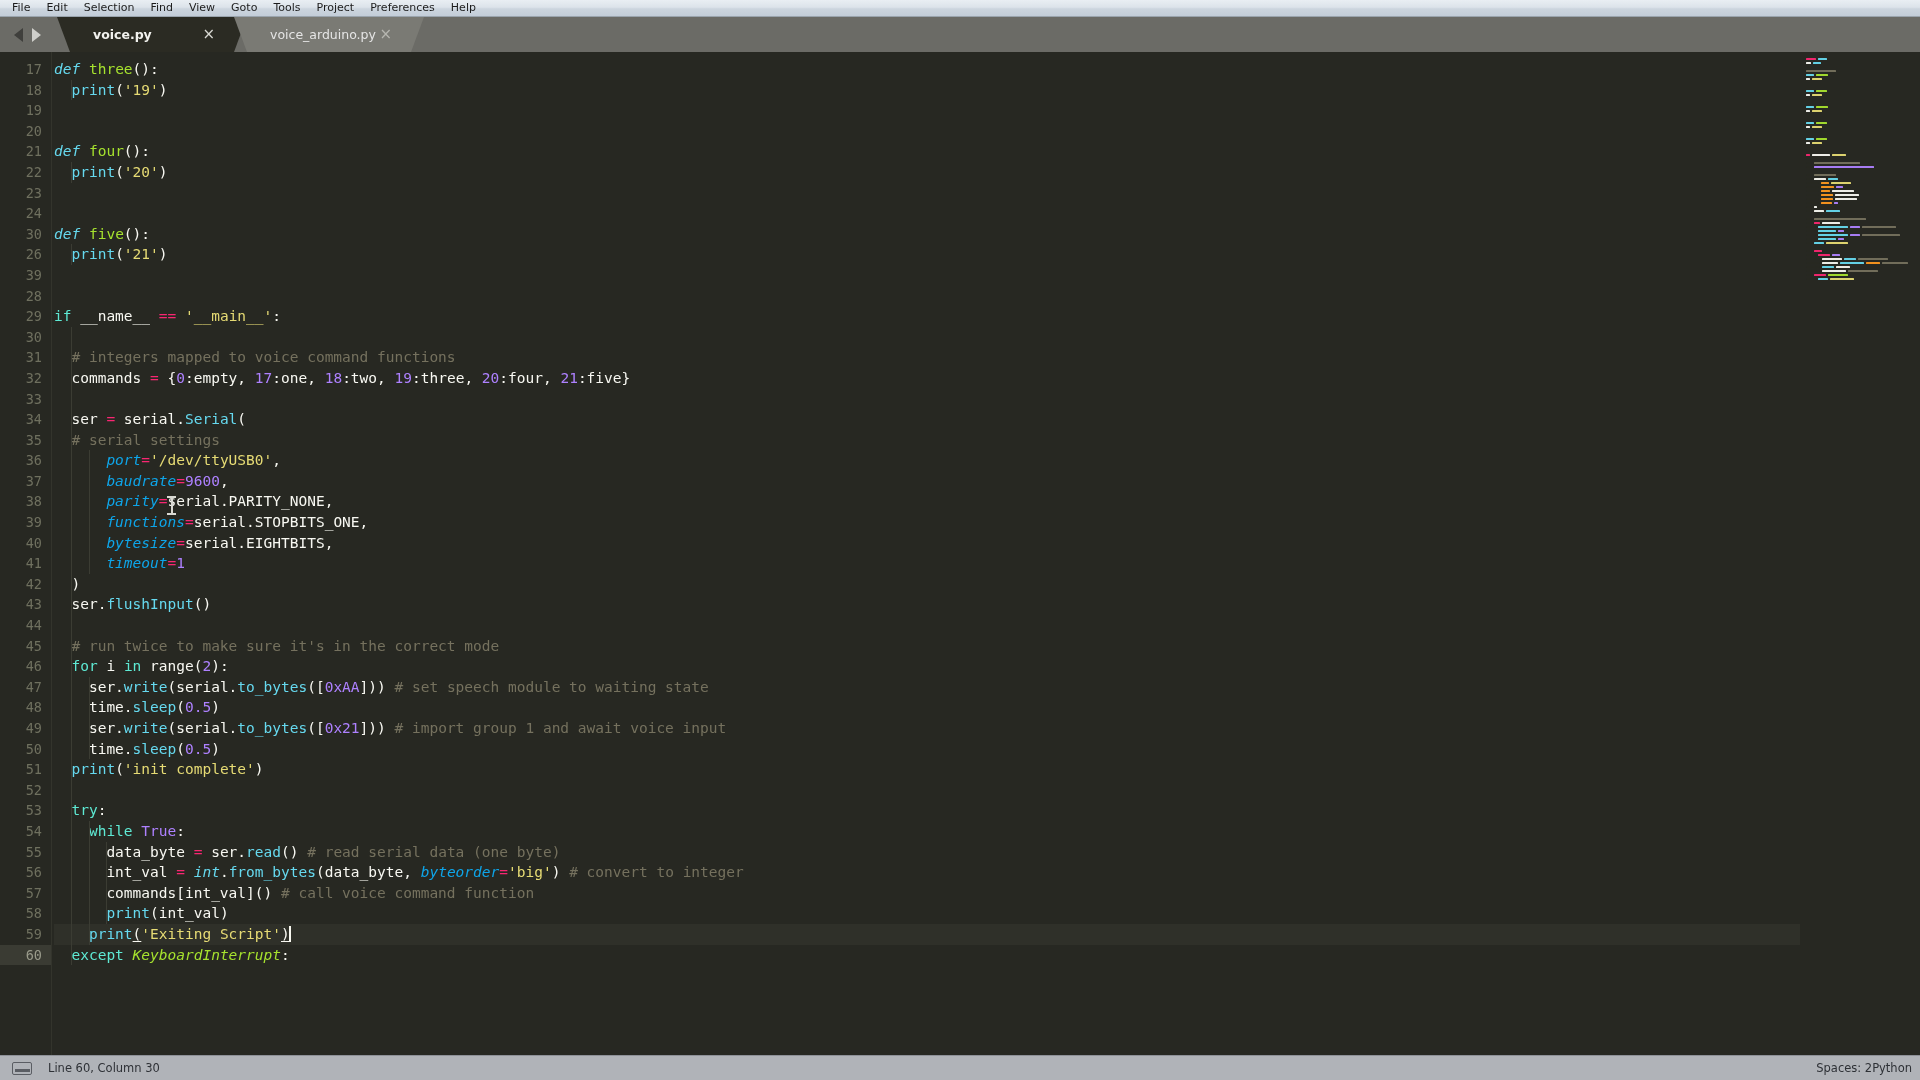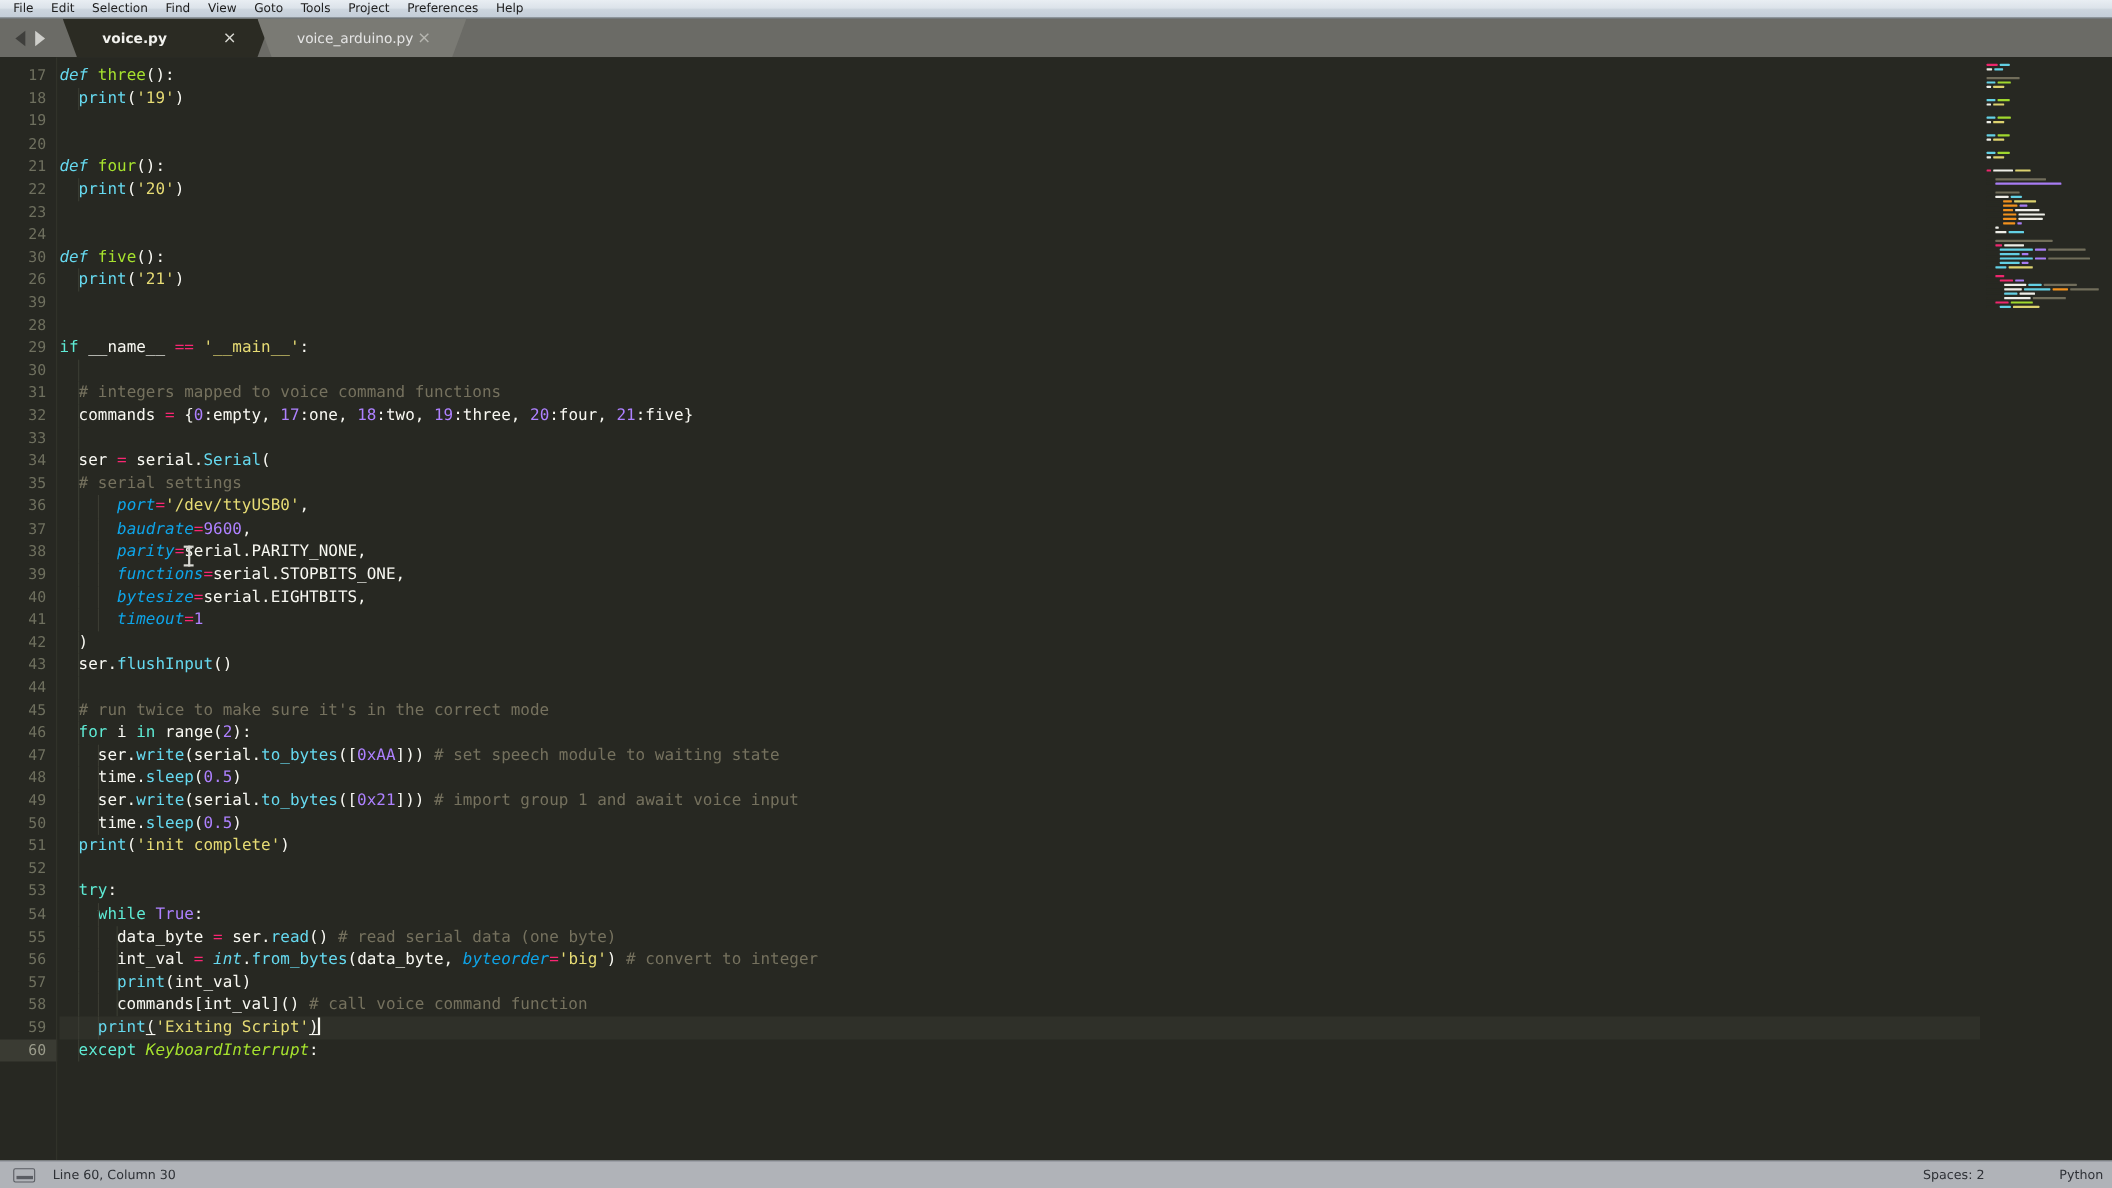--- a/index.html
+++ b/index.html
@@ -243,21 +243,21 @@
     background: #5a5d63;
   }
   .sb-text {
     font-family: "DejaVu Sans", sans-serif;
     font-size: 11.5px;
     color: #2e3136;
     margin-left: 16px;
     white-space: nowrap;
   }
   .sb-right { margin-left: auto; display: flex; align-items: center; }
-  .sb-right .sb-text { margin-left: 0; margin-right: 68px; cursor: pointer; }
+  .sb-right .sb-text { margin-left: 0; cursor: pointer; }
   .sb-right .sb-text:last-child { margin-right: 8px; }
 </style>
 </head>
 <body>
 
 <div id="app">
 
   <div class="menubar" id="menubar">
       <div class="menu-item">File</div>
       <div class="menu-item">Edit</div>
@@ -375,22 +375,22 @@
         <div class="line"><div class="ig" style="left: 17.44px;"></div><div class="ig" style="left: 34.88px;"></div><span class="t-plain">    ser.</span><span class="t-builtin">write</span><span class="t-plain">(serial.</span><span class="t-builtin">to_bytes</span><span class="t-plain">([</span><span class="t-num">0xAA</span><span class="t-plain">])) </span><span class="t-com"># set speech module to waiting state</span></div>
         <div class="line"><div class="ig" style="left: 17.44px;"></div><div class="ig" style="left: 34.88px;"></div><span class="t-plain">    time.</span><span class="t-builtin">sleep</span><span class="t-plain">(</span><span class="t-num">0.5</span><span class="t-plain">)</span></div>
         <div class="line"><div class="ig" style="left: 17.44px;"></div><div class="ig" style="left: 34.88px;"></div><span class="t-plain">    ser.</span><span class="t-builtin">write</span><span class="t-plain">(serial.</span><span class="t-builtin">to_bytes</span><span class="t-plain">([</span><span class="t-num">0x21</span><span class="t-plain">])) </span><span class="t-com"># import group 1 and await voice input</span></div>
         <div class="line"><div class="ig" style="left: 17.44px;"></div><div class="ig" style="left: 34.88px;"></div><span class="t-plain">    time.</span><span class="t-builtin">sleep</span><span class="t-plain">(</span><span class="t-num">0.5</span><span class="t-plain">)</span></div>
         <div class="line"><div class="ig" style="left: 17.44px;"></div><span class="t-plain">  </span><span class="t-builtin">print</span><span class="t-plain">(</span><span class="t-str">'init complete'</span><span class="t-plain">)</span></div>
         <div class="line"><div class="ig" style="left: 17.44px;"></div></div>
         <div class="line"><div class="ig" style="left: 17.44px;"></div><span class="t-plain">  </span><span class="t-kw">try</span><span class="t-plain">:</span></div>
         <div class="line"><div class="ig" style="left: 17.44px;"></div><div class="ig" style="left: 34.88px;"></div><span class="t-plain">    </span><span class="t-kw">while</span><span class="t-plain"> </span><span class="t-num">True</span><span class="t-plain">:</span></div>
         <div class="line"><div class="ig" style="left: 17.44px;"></div><div class="ig" style="left: 34.88px;"></div><div class="ig" style="left: 52.32px;"></div><span class="t-plain">      data_byte </span><span class="t-op">=</span><span class="t-plain"> ser.</span><span class="t-builtin">read</span><span class="t-plain">() </span><span class="t-com"># read serial data (one byte)</span></div>
         <div class="line"><div class="ig" style="left: 17.44px;"></div><div class="ig" style="left: 34.88px;"></div><div class="ig" style="left: 52.32px;"></div><span class="t-plain">      int_val </span><span class="t-op">=</span><span class="t-plain"> </span><span class="t-class-i">int</span><span class="t-plain">.</span><span class="t-builtin">from_bytes</span><span class="t-plain">(data_byte, </span><span class="t-param">byteorder</span><span class="t-op">=</span><span class="t-str">'big'</span><span class="t-plain">) </span><span class="t-com"># convert to integer</span></div>
+        <div class="line"><div class="ig" style="left: 17.44px;"></div><div class="ig" style="left: 34.88px;"></div><div class="ig" style="left: 52.32px;"></div><span class="t-plain">      commands[int_val]() </span><span class="t-com"># call voice command function</span></div>
         <div class="line"><div class="ig" style="left: 17.44px;"></div><div class="ig" style="left: 34.88px;"></div><div class="ig" style="left: 52.32px;"></div><span class="t-plain">      </span><span class="t-builtin">print</span><span class="t-plain">(int_val)</span></div>
-        <div class="line"><div class="ig" style="left: 17.44px;"></div><div class="ig" style="left: 34.88px;"></div><div class="ig" style="left: 52.32px;"></div><span class="t-plain">      commands[int_val]() </span><span class="t-com"># call voice command function</span></div>
         <div class="line current"><div class="ig" style="left: 17.44px;"></div><div class="ig" style="left: 34.88px;"></div><span class="t-plain">    </span><span class="t-builtin">print</span><span class="t-brk">(</span><span class="t-str">'Exiting Script'</span><span class="t-brk">)</span><span class="caret"></span></div>
         <div class="line"><div class="ig" style="left: 17.44px;"></div><span class="t-plain">  </span><span class="t-kw">except</span><span class="t-plain"> </span><span class="t-fn-i">KeyboardInterrupt</span><span class="t-plain">:</span></div>
       </div>
     <div class="minimap" id="minimap">
         <div class="mm-line">
           <div class="mm-seg" style="width: 10px; background: rgb(249, 38, 114);"></div>
           <div class="mm-seg" style="width: 9px; background: rgb(102, 217, 239);"></div>
         </div>
         <div class="mm-line">
           <div class="mm-seg" style="width: 5px; background: rgb(248, 248, 242);"></div>

